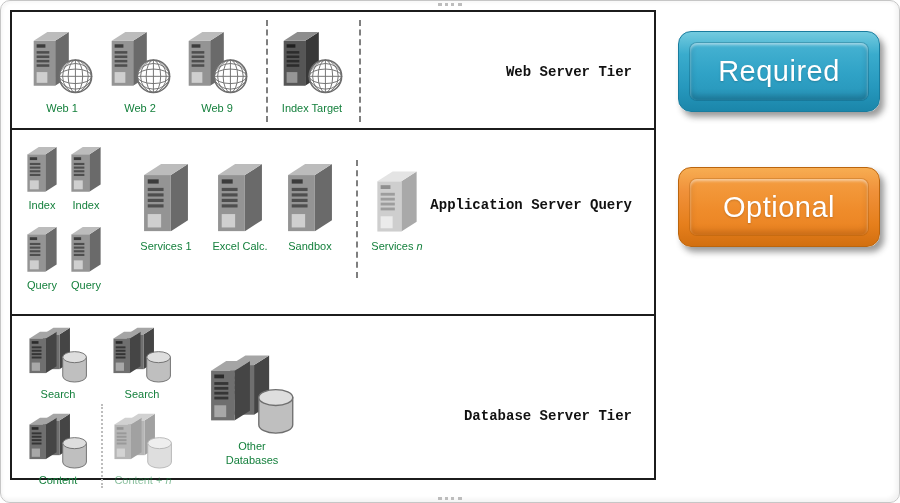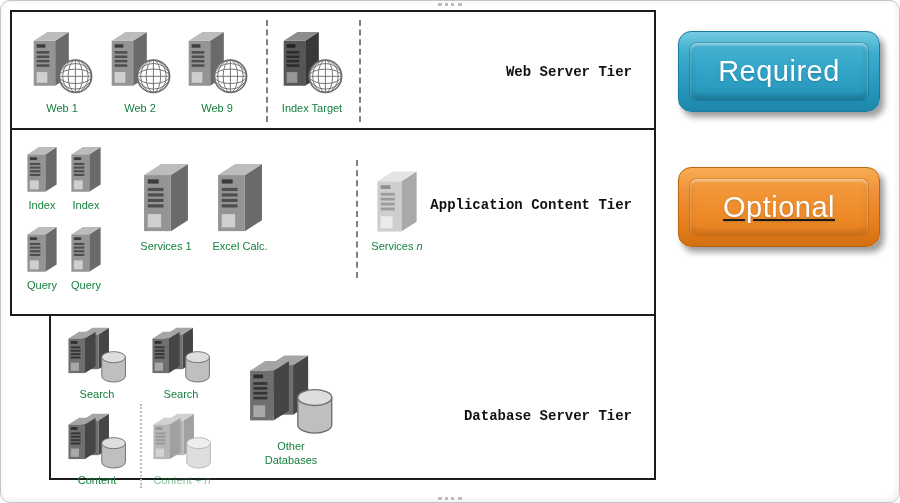--- a/index.html
+++ b/index.html
@@ -15,21 +15,21 @@
   }
   .frame-handle{position:absolute;width:24px;height:0;border-top:3px dotted #bdbdbd;left:438px;}
   .frame-handle.top{top:3px;} .frame-handle.bottom{bottom:3px;}
 
   
   .diagram{position:absolute;left:10px;top:10px;width:646px;}
   .tier{position:relative;border:2px solid #1c1c1c;background:#fff;box-sizing:border-box;}
   .tier + .tier{margin-top:-2px;}
   .tier-web{height:120px;}
   .tier-app{height:188px;}
-  .tier-db{height:166px;margin-left:39px;}
+  .tier-db{height:166px;}
 
   .tier-label{
     position:absolute;right:22px;font-weight:bold;font-size:14px;color:#111;
     white-space:nowrap;
     font-family:Liberation Mono, monospace;
   }
 
   
   .node{position:absolute;display:flex;flex-direction:column;align-items:center;}
   .node-label{font-size:11px;color:#15803d;white-space:nowrap;margin-top:3px;line-height:14px;text-align:center;}
@@ -65,21 +65,20 @@
   }
   .btn-required .inner{
     background:linear-gradient(#46b2d2 0%,#2fa2c6 55%,#2795b9 100%);
     box-shadow:inset 0 2px 3px rgba(255,255,255,.5), inset 0 -4px 6px rgba(0,40,60,.3), 0 0 0 1px rgba(0,60,85,.25);
   }
   .btn-optional{
     top:167px;left:678px;height:80px;
     background:linear-gradient(#f8b express 0,#f8b express 0) ;
     background:linear-gradient(#f7ad52 0%,#f0913a 30%,#e67f1c 72%,#d26f10 100%);
     border:1px solid #bb650d;
-    text-decoration:underline;
   }
   .btn-optional .inner{
     background:linear-gradient(#f49d40 0%,#ef8c2b 55%,#ea8220 100%);
     box-shadow:inset 0 2px 3px rgba(255,255,255,.5), inset 0 -4px 6px rgba(120,55,0,.3), 0 0 0 1px rgba(140,70,0,.25);
   }
 </style>
 </head>
 <body>
 
 <div class="canvas">
@@ -189,31 +188,37 @@
             <use href="#tower" width="44" height="64"></use>
           </svg>
         <div class="node-label"><span>Services 1</span></div>
       </div>
       <div class="node" style="left:188px;top:28px;width:80px">
         <svg class="srv-normal" width="54" height="78" viewBox="0 0 44 64">
             <use href="#tower" width="44" height="64"></use>
           </svg>
         <div class="node-label"><span>Excel Calc.</span></div>
       </div>
+      <div class="node" style="left:258px;top:28px;width:80px">
+        <svg class="srv-normal" width="54" height="78" viewBox="0 0 44 64">
+            <use href="#tower" width="44" height="64"></use>
+          </svg>
+        <div class="node-label"><span>Sandbox</span></div>
+      </div>
 
       <div class="vdash" style="left:344px;top:30px;height:118px"></div>
 
       <div class="node" style="left:345px;top:36px;width:80px">
         <svg class="srv-light" width="48" height="70" viewBox="0 0 44 64">
             <use href="#tower" width="44" height="64"></use>
           </svg>
         <div class="node-label"><span>Services </span><span class="it">n</span></div>
       </div>
 
-      <div class="tier-label" style="top:67px">Application Content Tier</div>
+      <div class="tier-label" style="top:67px">Application Server Query</div>
     </section>
 
     <section class="tier tier-db">
       <div class="node" style="left:10px;top:8px;width:72px">
         <svg class="srv-db" width="64" height="60" viewBox="0 0 80 76">
           <use href="#tower" x="17" y="0" width="42" height="61"></use>
           <use href="#tower" x="0" y="5" width="42" height="61"></use>
           <use href="#cyl" x="44" y="33" width="34" height="42"></use>
         </svg>
         <div class="node-label"><span>Search</span></div>

